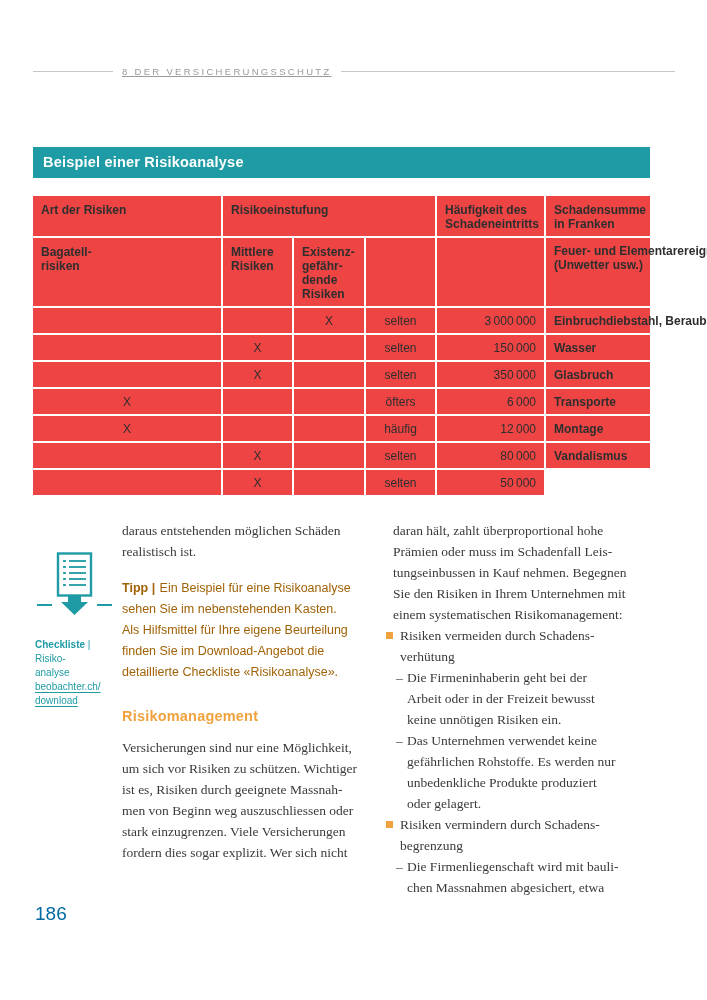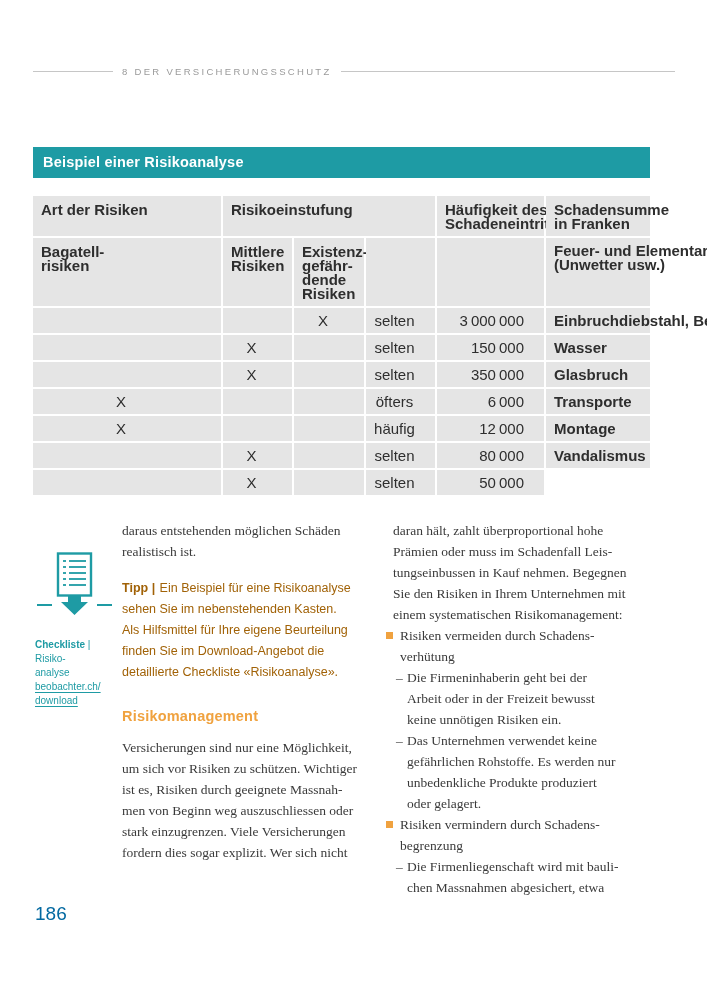--- a/index.html
+++ b/index.html
@@ -6,32 +6,32 @@
   body{
     width:707px;height:1000px;position:relative;background:#ffffff;
     font-family:"Liberation Sans",sans-serif;overflow:hidden;
   }
 
   
   .running-head{position:absolute;left:33px;top:66px;width:642px;display:flex;align-items:center;gap:9px;}
   .running-head .rule{height:1px;background:#c6c6c6;}
   .running-head .rule.left{width:80px;}
   .running-head .rule.right{flex:1;}
-  .running-head .txt{font-size:9.5px;letter-spacing:2.3px;color:#9a9a9a;white-space:nowrap;}
+  .running-head .txt{font-size:9.5px;letter-spacing:2.3px;color:#9a9a9a;white-space:nowrap;text-decoration:underline;}
 
   
   .risk-table{position:absolute;left:33px;top:147px;width:617px;}
   .table-title{
     background:#1E9BA4;color:#ffffff;height:31px;line-height:31px;
     font-size:14.5px;font-weight:bold;padding-left:10px;letter-spacing:.2px;margin-bottom:18px;
   }
   .grid{display:grid;grid-template-columns:188px 69px 70px 69px 107px 104px;gap:2px;}
   .cell{
-    background:#e5e5e5;color:#2e2e2e;padding:6px 20px 5px 8px;
-    font-size:15px;line-height:14px;
+    background:#ef4444;color:#2e2e2e;padding:6px 8px 5px 8px;
+    font-size:12px;line-height:14px;
   }
   .hcell{font-weight:bold;white-space:pre;padding-top:7px;}
   .span3{grid-column:span 3;}
   .c-label{font-weight:bold;white-space:pre;}
   .c-x,.c-freq{text-align:center;}
   .c-sum{text-align:right;}
 
   
   .sidebar{position:absolute;left:35px;top:552px;width:84px;color:#1E9BA4;}
   .sidebar svg{display:block;margin-left:0px;}

